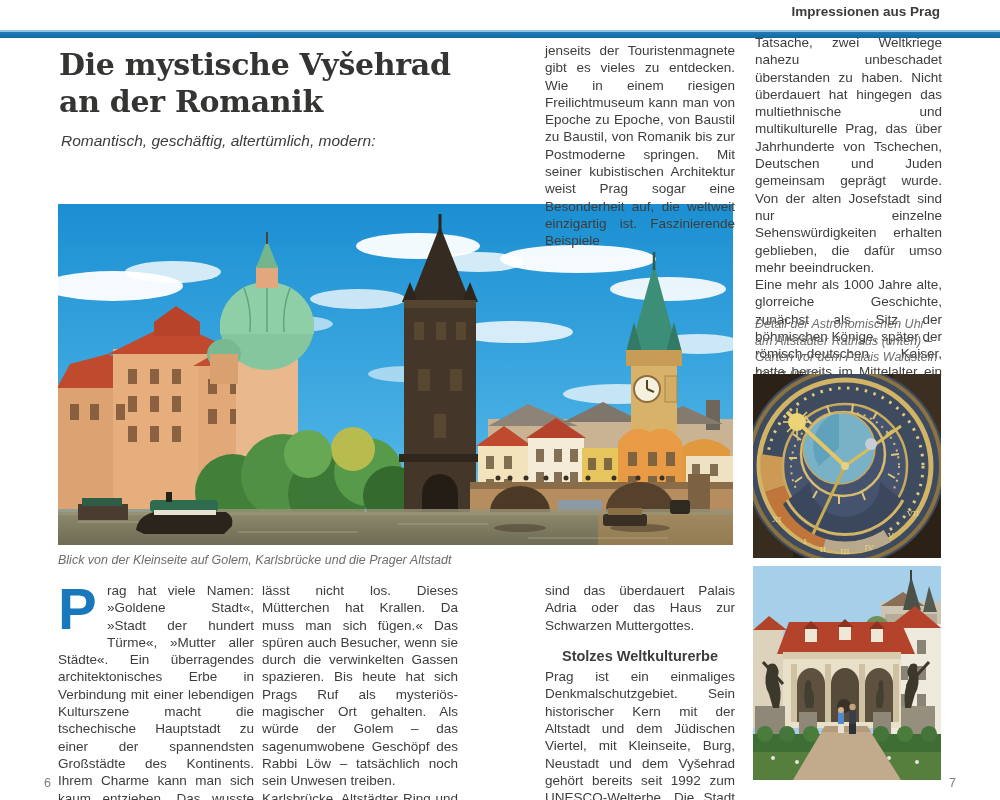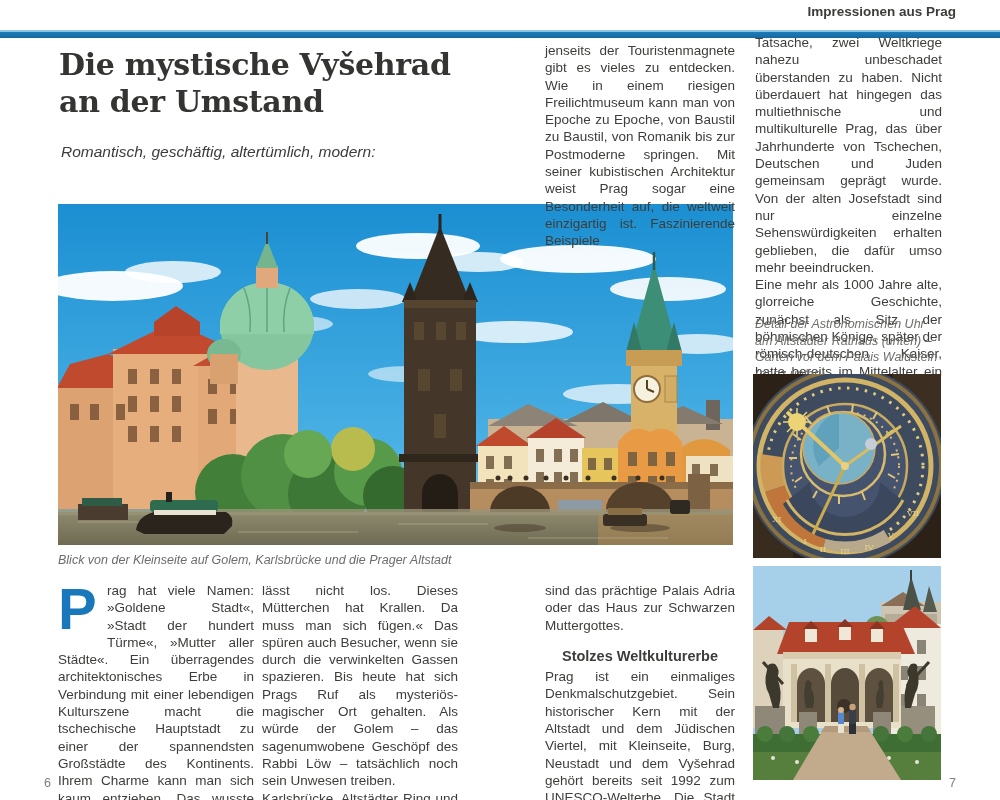--- a/index.html
+++ b/index.html
@@ -1,36 +1,36 @@
 <!DOCTYPE html>
 <html><head>
 <meta charset="utf-8">
 <style>
   html,body{margin:0;padding:0;background:#ffffff;}
   .spread{
     position:relative;width:1000px;height:800px;background:#ffffff;
     font-family:"Liberation Sans",sans-serif;color:#3d3d3b;overflow:hidden;
   }
   .header-label{
-    position:absolute;top:4px;right:44px;font-size:13.5px;font-weight:bold;color:#3c3c3b;
+    position:absolute;top:4px;right:60px;font-size:13.5px;font-weight:bold;color:#3c3c3b;
   }
   .blue-bar{
     position:absolute;top:30px;left:0;width:1000px;height:8px;
     background:linear-gradient(180deg,#8ec4e4 0%,#8ec4e4 22%,#1d7cba 22%,#16699f 100%);
   }
   .title{
     position:absolute;left:59px;top:46px;margin:0;
     font-family:"DejaVu Serif",serif;font-weight:bold;font-size:30px;line-height:37px;
     color:#343432;letter-spacing:-0.3px;
   }
   .title span{display:block;}
   .subtitle{
     position:absolute;left:61px;top:131px;font-style:italic;font-size:15.5px;line-height:20.5px;color:#3c3c3b;
   }
-  .subtitle span{display:block;margin-top:11px;}
+  .subtitle span{display:block;}
   .photo{position:absolute;overflow:hidden;}
   .photo svg{display:block;}
   .main-photo{left:58px;top:204px;width:675px;height:341px;}
   .clock-photo{left:753px;top:374px;width:188px;height:184px;}
   .garden-photo{left:753px;top:566px;width:188px;height:214px;}
   .caption{
     position:absolute;font-style:italic;font-size:12.5px;line-height:16.5px;color:#6e6d6b;
   }
   .main-caption{left:58px;top:552px;width:600px;}
   .right-caption{left:755px;top:316px;width:187px;}
@@ -57,21 +57,21 @@
 </head>
 <body>
 
 <div class="spread">
 
   <div class="header-label">Impressionen aus Prag</div>
   <div class="blue-bar"></div>
 
   <h1 class="title">
       <span>Die mystische Vyšehrad</span>
-      <span>an der Umstand</span>
+      <span>an der Romanik</span>
     </h1>
 
   <div class="subtitle">
       <span>Romantisch, geschäftig, altertümlich, modern:</span>
     </div>
 
   <div class="photo main-photo">
     <svg width="675" height="341" viewBox="0 0 675 341" preserveAspectRatio="none">
       <defs>
         <linearGradient id="sky" x1="0" y1="0" x2="0" y2="1">
@@ -457,21 +457,21 @@
   <div class="bodycol col1">
     <p><span class="dropcap">P</span><span>rag hat viele Namen: »Goldene Stadt«, »Stadt der hundert Türme«, »Mutter aller Städte«. Ein überragendes architektonisches Erbe in Verbindung mit einer lebendigen Kulturszene macht die tschechische Hauptstadt zu einer der spannendsten Großstädte des Kontinents. Ihrem Charme kann man sich kaum entziehen. Das wusste schon Franz Kafka, der über seine Heimatstadt schrieb: »Prag</span></p>
   </div>
 
   <div class="bodycol col2">
     <p>lässt nicht los. Dieses Mütterchen hat Krallen. Da muss man sich fügen.« Das spüren auch Besucher, wenn sie durch die verwinkelten Gassen spazieren. Bis heute hat sich Prags Ruf als mysteriös-magischer Ort gehalten. Als würde der Golem – das sagenumwobene Geschöpf des Rabbi Löw – tatsächlich noch sein Unwesen treiben.</p>
     <p>Karlsbrücke, Altstädter Ring und Prager Burg sind weltbekannt. Doch auch</p>
   </div>
 
   <div class="bodycol col3">
-    <p>sind das prächtige Palais Adria oder das Haus zur Schwarzen Muttergottes.</p>
+    <p>sind das überdauert Palais Adria oder das Haus zur Schwarzen Muttergottes.</p>
     <p class="subhead">Stolzes Weltkulturerbe</p>
     <p>Prag ist ein einmaliges Denkmalschutzgebiet. Sein historischer Kern mit der Altstadt und dem Jüdischen Viertel, mit Kleinseite, Burg, Neustadt und dem Vyšehrad gehört bereits seit 1992 zum UNESCO-Welterbe. Die Stadt verdankt diesen glücklichen Umstand auch der</p>
   </div>
 
   <div class="pagenum pagenum-left">6</div>
   <div class="pagenum pagenum-right">7</div>
 
 </div>
 
 </body></html>

